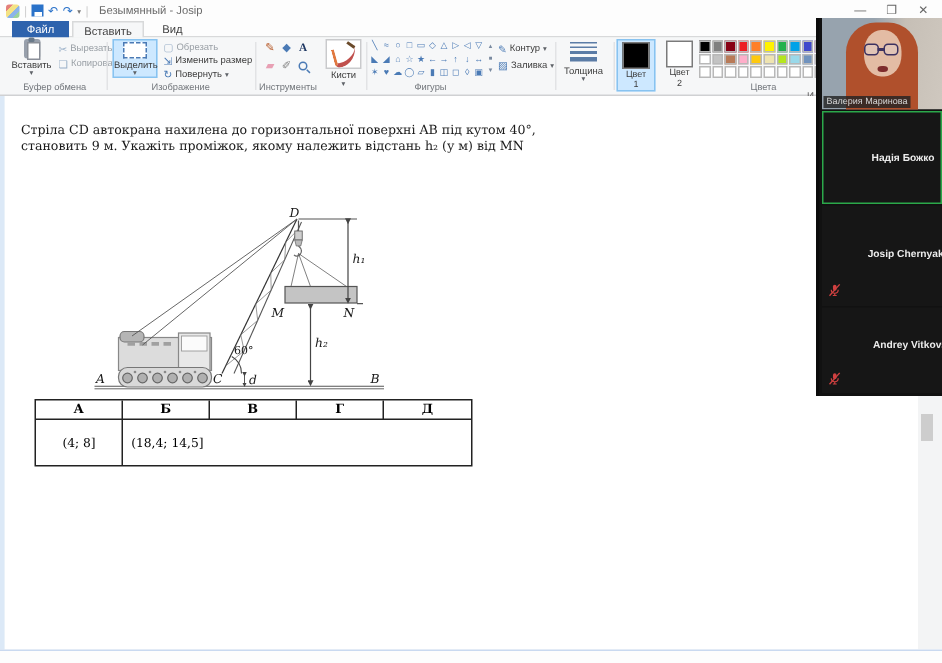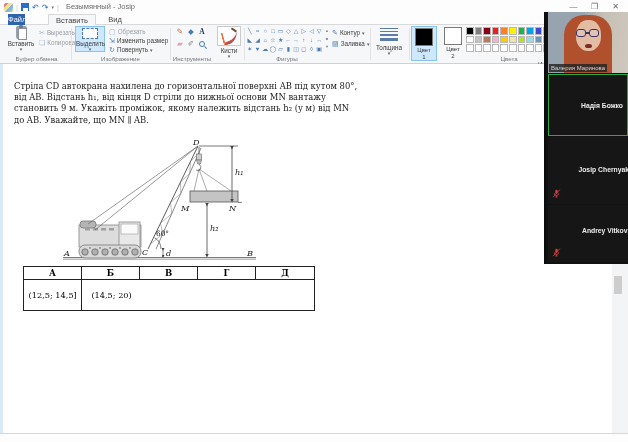--- a/index.html
+++ b/index.html
@@ -14,21 +14,21 @@
     background:linear-gradient(135deg,#e4807a 25%,#f4e284 25% 50%,#8ab4e8 50% 75%,#9ad29a 75%); }
   .floppy { width:8px; height:8px; background:#2a72c9; position:relative; }
   .floppy:after { content:""; position:absolute; left:1.5px; bottom:0; width:5px; height:3.5px; background:#fff; }
   .qsep { color:#cfcfcf; font-size:8px; }
   .title-text { left:66px; top:2px; font-size:7.5px; color:#6b6b6b; white-space:nowrap; }
   .winbtns { right:2px; top:0; display:flex; }
   .winbtn { width:21px; height:13px; text-align:center; font-size:8px; line-height:13px; color:#666; }
 
   #tabbar { left:0; top:14px; width:628px; height:11px; background:#fdfdfd; border-bottom:1px solid #d8d9da; }
   .tab { position:absolute; top:0; height:11px; font-size:7.5px; line-height:11px; text-align:center; color:#444; }
-  .tab-file { left:8px; width:17px; background:#2e63ad; color:#fff; }
+  .tab-file { left:8px; width:38px; background:#2e63ad; color:#fff; }
   .tab-home { left:48px; width:48px; background:#f6f7f8; border:1px solid #d8d9da; border-bottom:none; }
   .tab-view { left:98px; width:34px; }
 
   #ribbon { left:0; top:25px; width:628px; height:39px; background:#f6f7f8; border-bottom:1px solid #d0d1d3; }
   .grp-label { position:absolute; bottom:1px; left:0; right:0; text-align:center; font-size:6.2px; color:#73777c; white-space:nowrap; }
   .gsep { position:absolute; top:3px; bottom:3px; width:1px; background:#e2e3e5; }
   .bigbtn { position:absolute; top:1px; width:32px; text-align:center; }
   .bigbtn .blabel { font-size:6.3px; color:#3c3c3c; margin-top:1px; }
   .bigbtn .barrow { font-size:5px; color:#5f6368; line-height:4px; }
   .sel { background:#cde8ff; border:1px solid #88c3f0; }
@@ -288,24 +288,22 @@
   <div class="abs edit-colors-part">И</div>
 </div>
 
 <div class="abs" id="canvas-bg"></div>
 <div class="abs" id="canvas-white"></div>
 <div class="abs" id="left-border"></div>
 <div class="abs" id="scroll-thumb"></div>
 <div class="abs" id="bottom-strip"></div>
 
 <div class="abs" id="doc">
-  <div>Стріла CD автокрана нахилена до горизонтальної поверхні AB під кутом 80°,</div>
-  <div>від AB. Відстань h₁, від кінця D стріли до нижньої основи MN вантажу</div>
+  <div>Стріла CD автокрана нахилена до горизонтальної поверхні AB під кутом 40°,</div>
   <div>становить 9 м. Укажіть проміжок, якому належить відстань h₂ (у м) від MN</div>
-  <div>до AB. Уважайте, що MN ∥ AB.</div>
 </div>
 
 <svg class="abs" id="figure" width="210" height="129" viewBox="0 0 210 129">
   <defs>
     <marker id="ah" viewBox="0 0 6 6" refX="3" refY="3" markerWidth="5" markerHeight="5" orient="auto">
       <path d="M0 0 L6 3 L0 6 Z" fill="#444"></path>
     </marker>
   </defs>
   <g stroke="#555" stroke-width="0.8" fill="none">
 
@@ -377,22 +375,22 @@
 
 <div class="abs" id="answer-table">
   <div class="trow thead">
     <div class="tcell">А</div>
     <div class="tcell">Б</div>
     <div class="tcell">В</div>
     <div class="tcell">Г</div>
     <div class="tcell">Д</div>
   </div>
   <div class="trow tvals">
-    <div class="tcell">(12,5; 14,5]</div>
-    <div class="tcell">(14,5; 20)</div>
+    <div class="tcell">(4; 8]</div>
+    <div class="tcell">(18,4; 14,5]</div>
   </div>
 </div>
 
 <div class="abs" id="callwin">
   <div class="vtile" style="top:0;height:61px">
     <div class="cam">
       <div class="hair"></div>
       <div class="face"></div>
       <div class="glass gl-l"></div>
       <div class="glass gl-r"></div>

